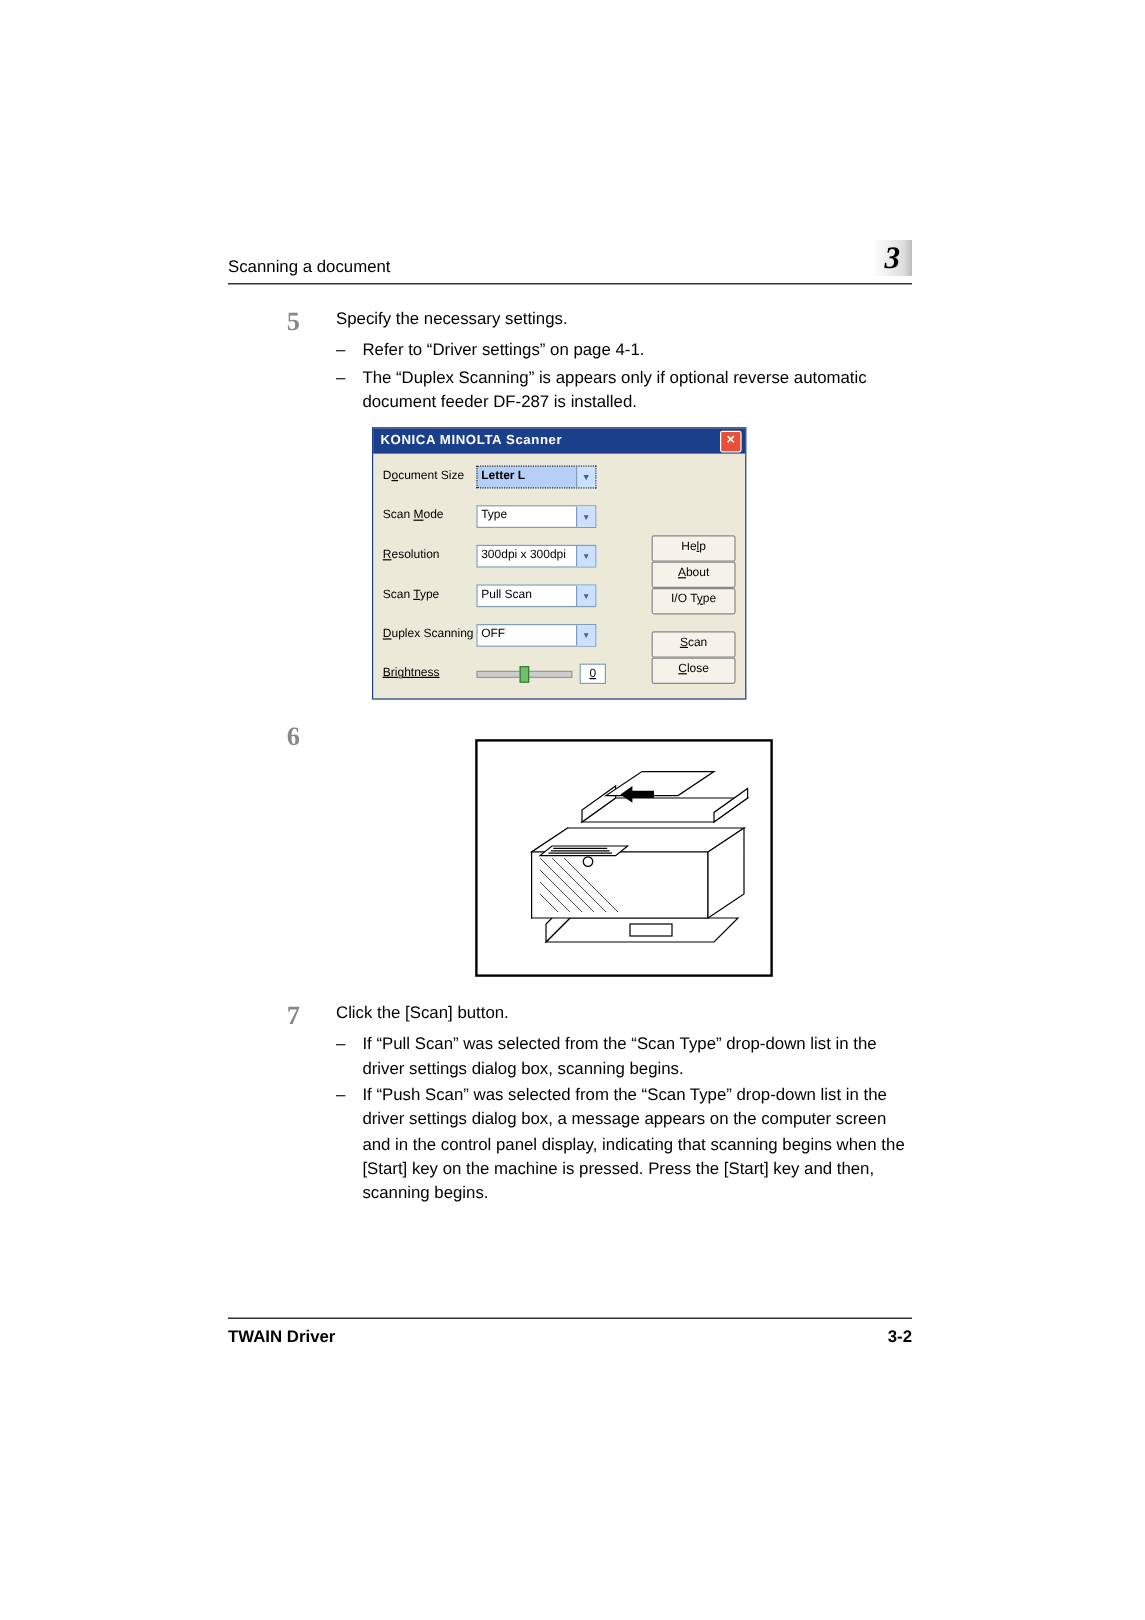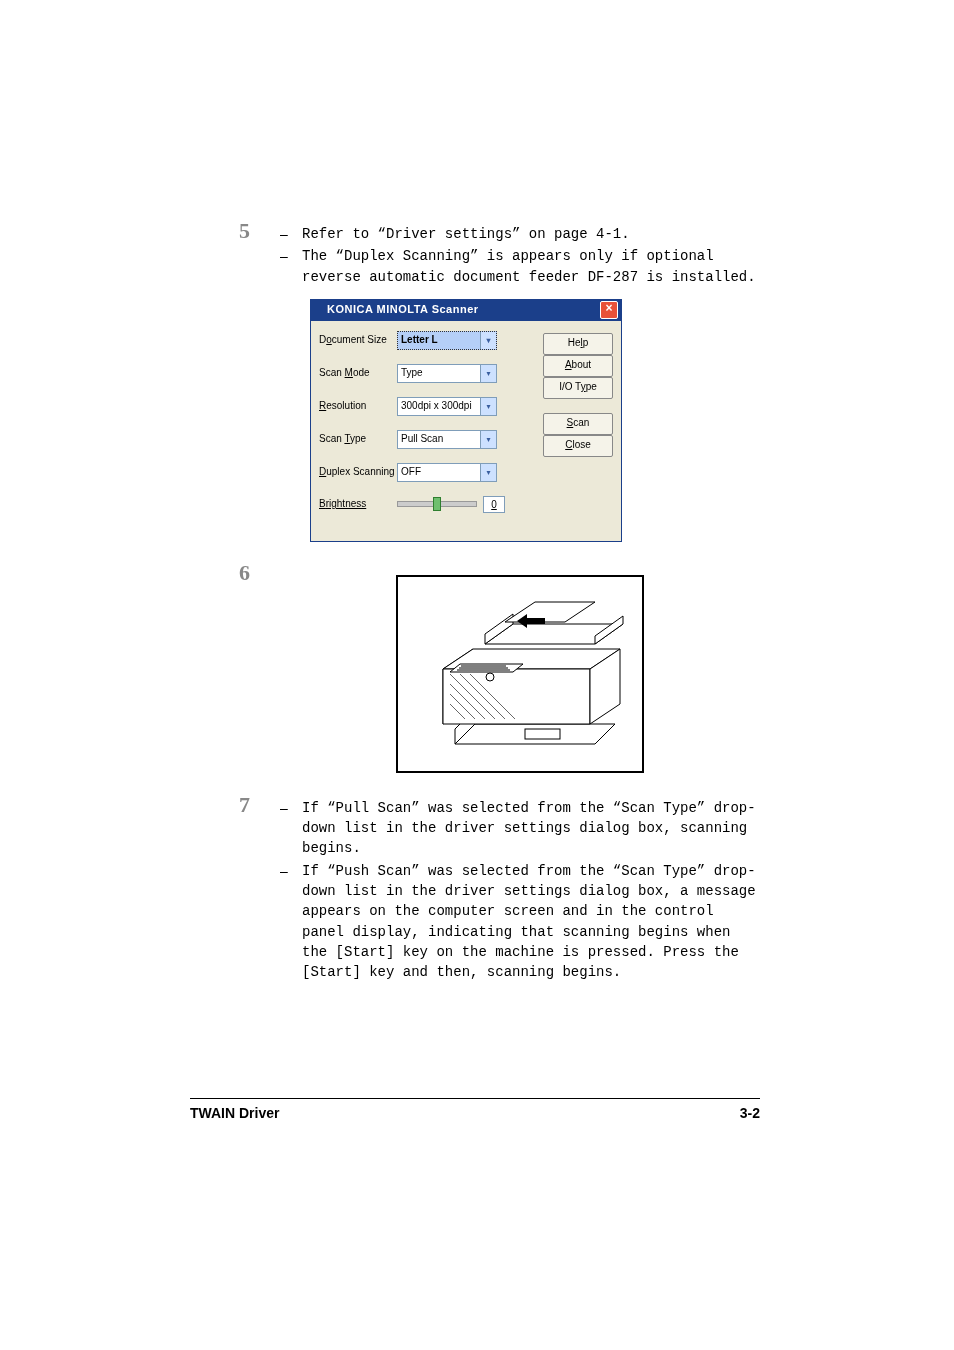--- a/index.html
+++ b/index.html
@@ -21,38 +21,38 @@
   }
   .step{display:flex;margin-top:18px;}
   .stepnum{
     width:60px;text-align:right;padding-right:30px;
     font-family:"Times New Roman",serif;font-weight:bold;font-size:22px;color:#888;
   }
   .stepbody{flex:1;font-size:14px;line-height:1.45;}
   ul.sub{list-style:none;padding:0;margin:6px 0 0 0;}
   ul.sub li{display:flex;margin-bottom:2px;}
   ul.sub li .dash{width:22px;flex-shrink:0;}
-  ul.sub li .txt{flex:1;font-family:Liberation Mono, monospace;}
+  ul.sub li .txt{flex:1;}
   
   .dialog{
     width:310px;margin:12px 0 0 30px;border:1px solid #1b3f8a;
     background:#ece9d8;font-family:Tahoma,Arial,sans-serif;font-size:10px;
   }
   .titlebar{
     display:flex;align-items:center;justify-content:space-between;
     background:#1b3f8a;color:#fff;font-weight:bold;font-size:11px;
-    padding:2px 3px 2px 16px;height:17px;
+    padding:2px 3px 2px 6px;height:17px;
   }
   .titlebar .ttl{letter-spacing:0.5px;}
   .closebox{
     width:16px;height:16px;background:#e85138;border:1px solid #fff;
     color:#fff;font-weight:bold;font-size:12px;line-height:13px;text-align:center;
     border-radius:2px;
   }
-  .dlgbody{display:flex;padding:10px 8px 28px 8px;}
+  .dlgbody{display:flex;padding:10px 8px 12px 8px;align-items:flex-end;}
   .leftcol{flex:1;}
   .rightcol{width:70px;display:flex;flex-direction:column;gap:0;padding-top:2px;}
   .row{display:flex;align-items:center;margin-bottom:14px;}
   .lbl{width:78px;font-size:10px;}
   .u{text-decoration:underline;}
   .combo{
     flex:0 0 98px;height:17px;border:1px solid #7f9db9;background:#fff;
     display:flex;align-items:center;position:relative;font-size:10px;
   }
   .combo.sel{background:#b5cff7;border:1px dotted #333;font-weight:bold;}
@@ -84,24 +84,29 @@
     position:absolute;left:190px;width:570px;top:1098px;
     border-top:1px solid #000;padding-top:6px;
     display:flex;justify-content:space-between;font-size:14px;font-weight:bold;
   }
 </style>
 </head>
 <body>
 
 <div class="page">
 
+  <div class="hdr">
+    <span>Scanning a document</span>
+    <span class="chapnum">3</span>
+  </div>
 
   <div class="step">
     <div class="stepnum">5</div>
     <div class="stepbody">
+      <div>Specify the necessary settings.</div>
       <ul class="sub">
         <li>
             <span class="dash">–</span>
             <span class="txt">Refer to “Driver settings” on page 4-1.</span>
           </li>
         <li>
             <span class="dash">–</span>
             <span class="txt">The “Duplex Scanning” is appears only if optional reverse automatic document feeder DF-287 is installed.</span>
           </li>
       </ul>
@@ -205,20 +210,21 @@
           <line x1="65" y1="100" x2="110" y2="145"></line>
           <line x1="75" y1="100" x2="120" y2="145"></line>
         </g>
       </svg>
     </div>
   </div>
 
   <div class="step">
     <div class="stepnum">7</div>
     <div class="stepbody">
+      <div>Click the [Scan] button.</div>
       <ul class="sub">
         <li>
             <span class="dash">–</span>
             <span class="txt">If “Pull Scan” was selected from the “Scan Type” drop-down list in the driver settings dialog box, scanning begins.</span>
           </li>
         <li>
             <span class="dash">–</span>
             <span class="txt">If “Push Scan” was selected from the “Scan Type” drop-down list in the driver settings dialog box, a message appears on the computer screen and in the control panel display, indicating that scanning begins when the [Start] key on the machine is pressed. Press the [Start] key and then, scanning begins.</span>
           </li>
       </ul>

